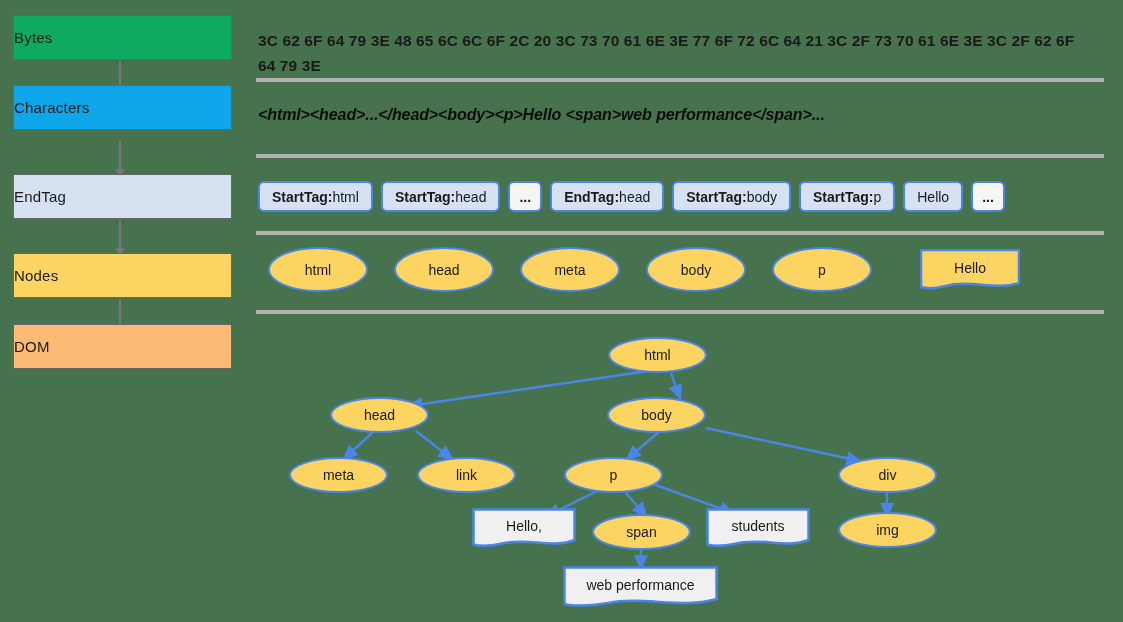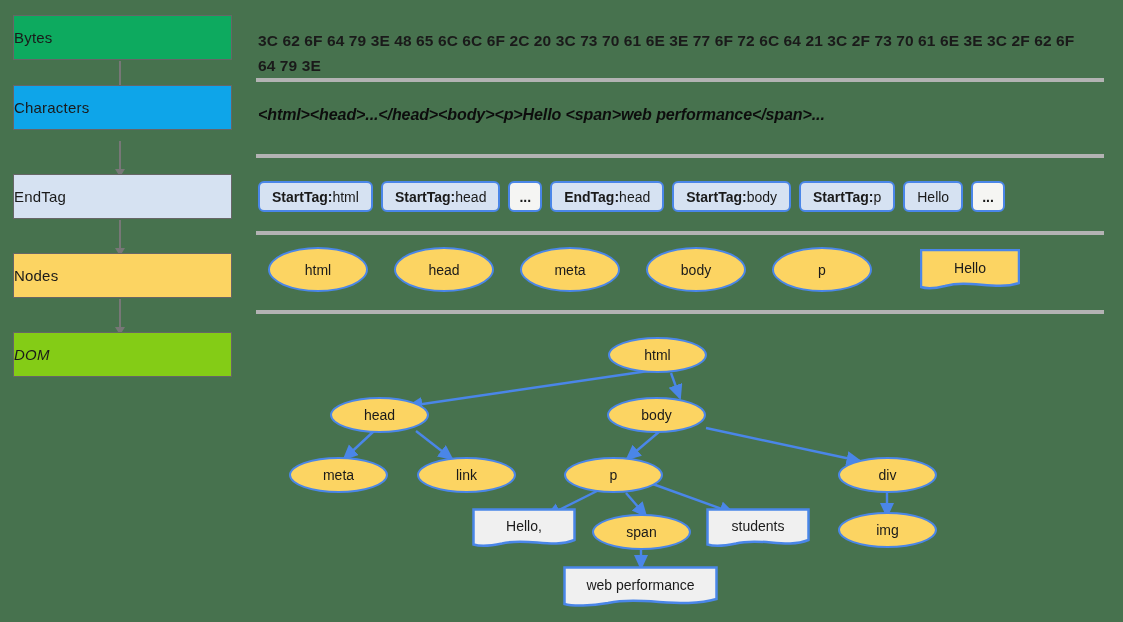--- a/index.html
+++ b/index.html
@@ -29,21 +29,21 @@
     align-items: center;
     justify-content: flex-start;
     font-size: 15px;
     color: #1a1a1a;
     letter-spacing: .2px;
   }
   .stage-bytes      { top: 15px;  background: #0daa5f; }
   .stage-characters { top: 85px;  background: #0ea5e9; }
   .stage-tokens     { top: 174px; background: #d6e2f2; }
   .stage-nodes      { top: 253px; background: #fcd462; }
-  .stage-dom        { top: 332px; background: #84cc16; font-style: italic; }
+  .stage-dom        { top: 324px; background: #fdba74; }
 
   .stage-arrow {
     position: absolute;
     left: 119px;
     width: 2px;
     height: 29px;
     background: #777777;
   }
   .stage-arrow::after {
     content: "";

